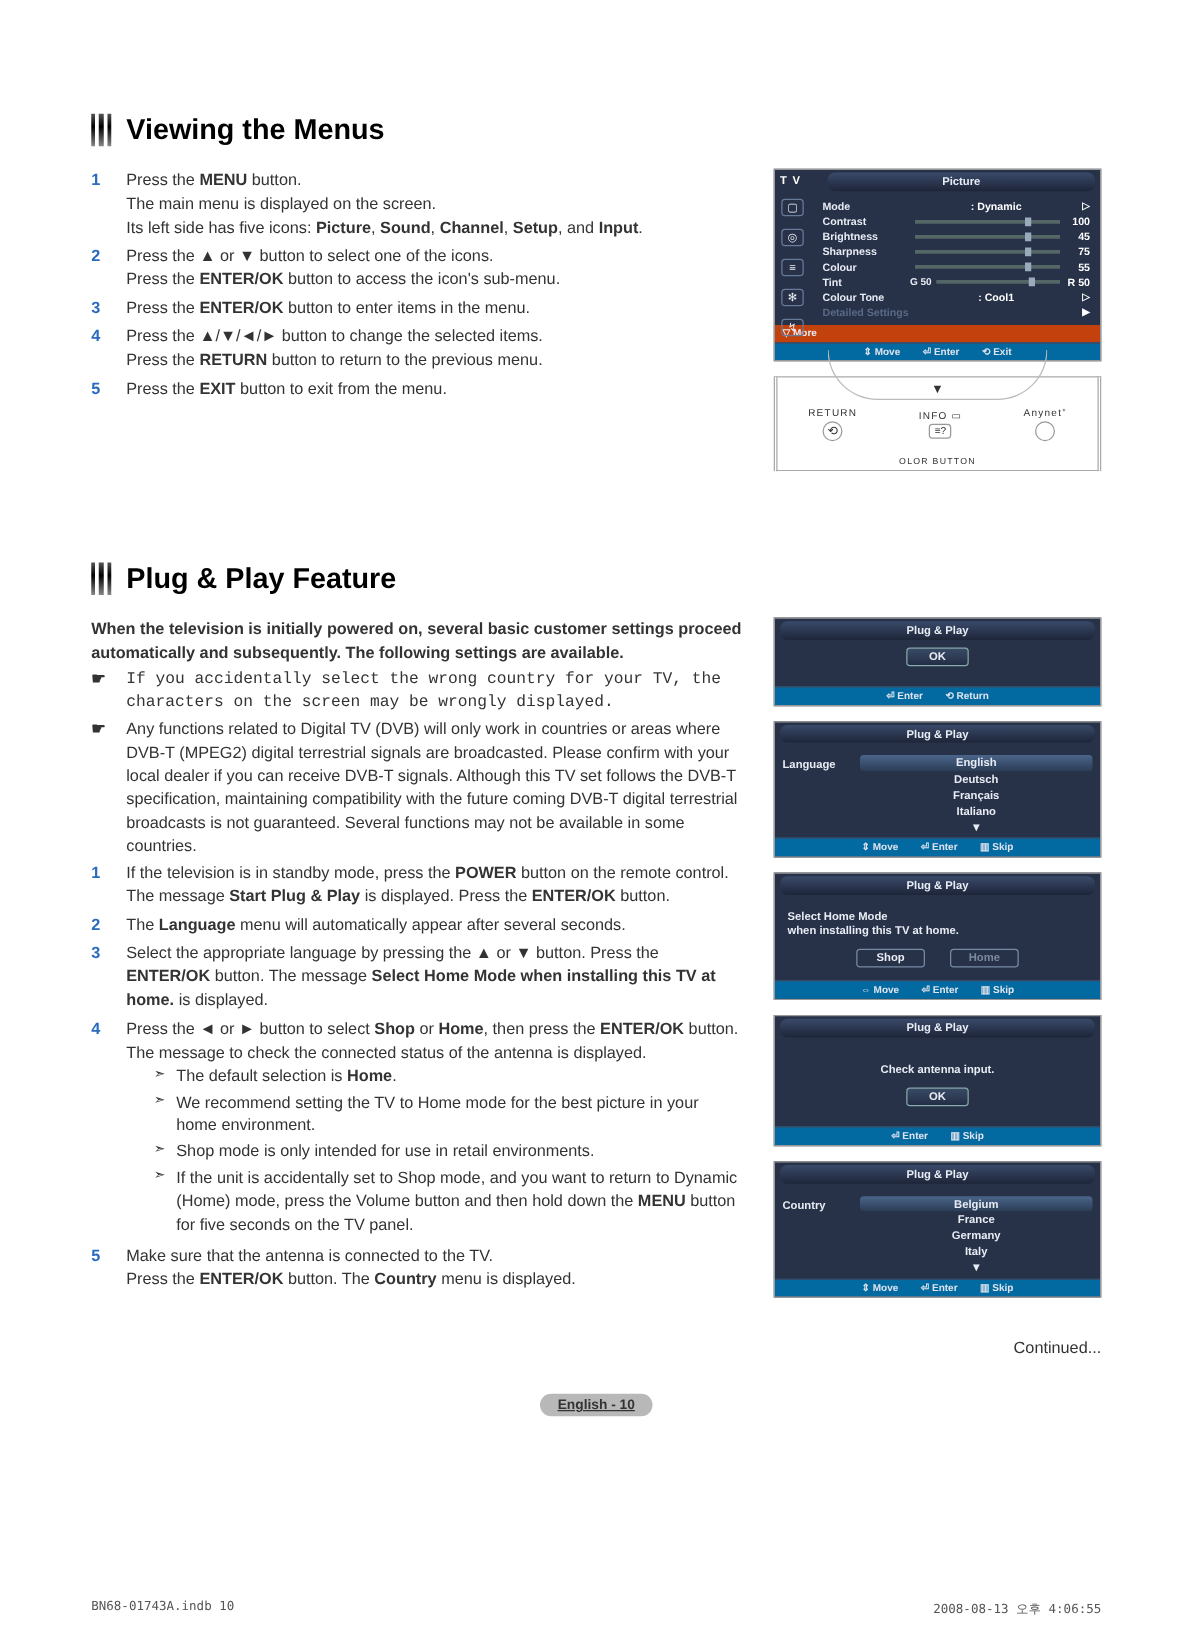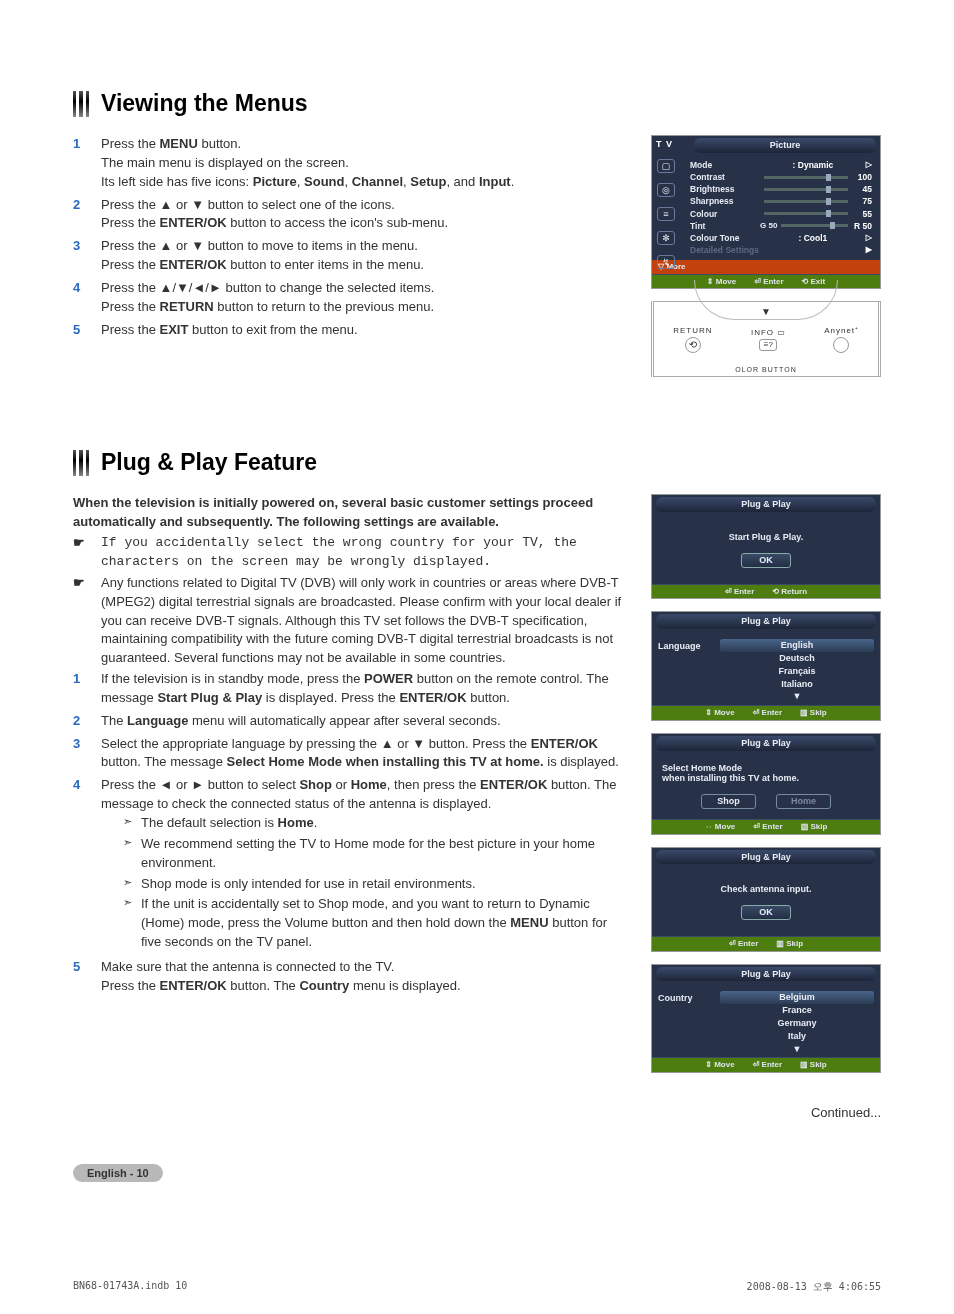--- a/index.html
+++ b/index.html
@@ -15,21 +15,21 @@
   .page {
     padding: 90px 73px 30px 73px;
     min-height: 1314px;
     position: relative;
   }
   .two-col {
     display: flex;
     gap: 24px;
   }
   .left-col { flex: 1; }
-  .right-col { width: 230px; flex-shrink: 0; }
+  .right-col { width: 262px; flex-shrink: 0; }
 
   .section-bar {
     display: flex;
     align-items: center;
     margin-bottom: 18px;
   }
   .section-bar .bars {
     width: 16px;
     height: 26px;
     margin-right: 12px;
@@ -167,21 +167,21 @@
     top: -2px;
     width: 5px;
     height: 7px;
     background: #9ab;
   }
   .osd .row .val { min-width: 20px; text-align: right; color: #fff; }
   .osd .row .valtext { color: #fff; }
   .osd .row .tri { color: #fff; font-size: 8px; }
   .osd .disabled { color: #5a6a85; }
   .osd .footer {
-    background: #4d7c0f;
+    background: #0369a1;
     border-top: 1px solid #3a4a65;
     display: flex;
     justify-content: center;
     gap: 18px;
     padding: 2px 0;
     font-weight: bold;
     font-size: 8px;
   }
   .osd .footer span { color: #dfe4ee; }
   .osd .footer .icn { font-size: 8px; }
@@ -326,21 +326,23 @@
     font-size: 10px;
   }
 
   .continued {
     text-align: right;
     padding: 20px 0 10px 0;
     font-size: 13px;
   }
 
   .page-num-pill {
-    margin-top: 35px;
+    text-align: center;
+    margin-top: 20px;
+    text-decoration: underline;
   }
   .page-num-pill span {
     background: #b8b8b8;
     border-radius: 10px;
     padding: 3px 14px;
     font-size: 11px;
     font-weight: bold;
     color: #333;
   }
 
@@ -384,21 +386,20 @@
           <li class="step">
             <div class="num">2</div>
             <div class="content">
               <div><span><span>Press the ▲ or ▼ button to select one of the icons.</span></span></div>
               <div><span><span>Press the </span><b>ENTER/OK</b><span> button to access the icon's sub-menu.</span></span></div>
             </div>
           </li>
           <li class="step">
             <div class="num">3</div>
             <div class="content">
-              <div><span><span>Press the ▲ or ▼ button to move to items in the menu.</span></span></div>
               <div><span><span>Press the </span><b>ENTER/OK</b><span> button to enter items in the menu.</span></span></div>
             </div>
           </li>
           <li class="step">
             <div class="num">4</div>
             <div class="content">
               <div><span><span>Press the ▲/▼/◄/► button to change the selected items.</span></span></div>
               <div><span><span>Press the </span><b>RETURN</b><span> button to return to the previous menu.</span></span></div>
             </div>
           </li>
@@ -567,21 +568,20 @@
               <div><span><span>Press the </span><b>ENTER/OK</b><span> button. The </span><b>Country</b><span> menu is displayed.</span></span></div>
             </div>
           </li>
         </ol>
     </div>
 
     <div class="right-col">
 
       <div class="osd">
         <div class="tab-full">Plug &amp; Play</div>
-        <div class="center-text">Start Plug &amp; Play.</div>
         <div class="ok-btn">OK</div>
         <div class="footer">
           <span><span class="icn">⏎</span> <span>Enter</span></span>
           <span><span class="icn">⟲</span> <span>Return</span></span>
         </div>
       </div>
 
       <div class="osd">
         <div class="tab-full">Plug &amp; Play</div>
         <div class="menu-block">

